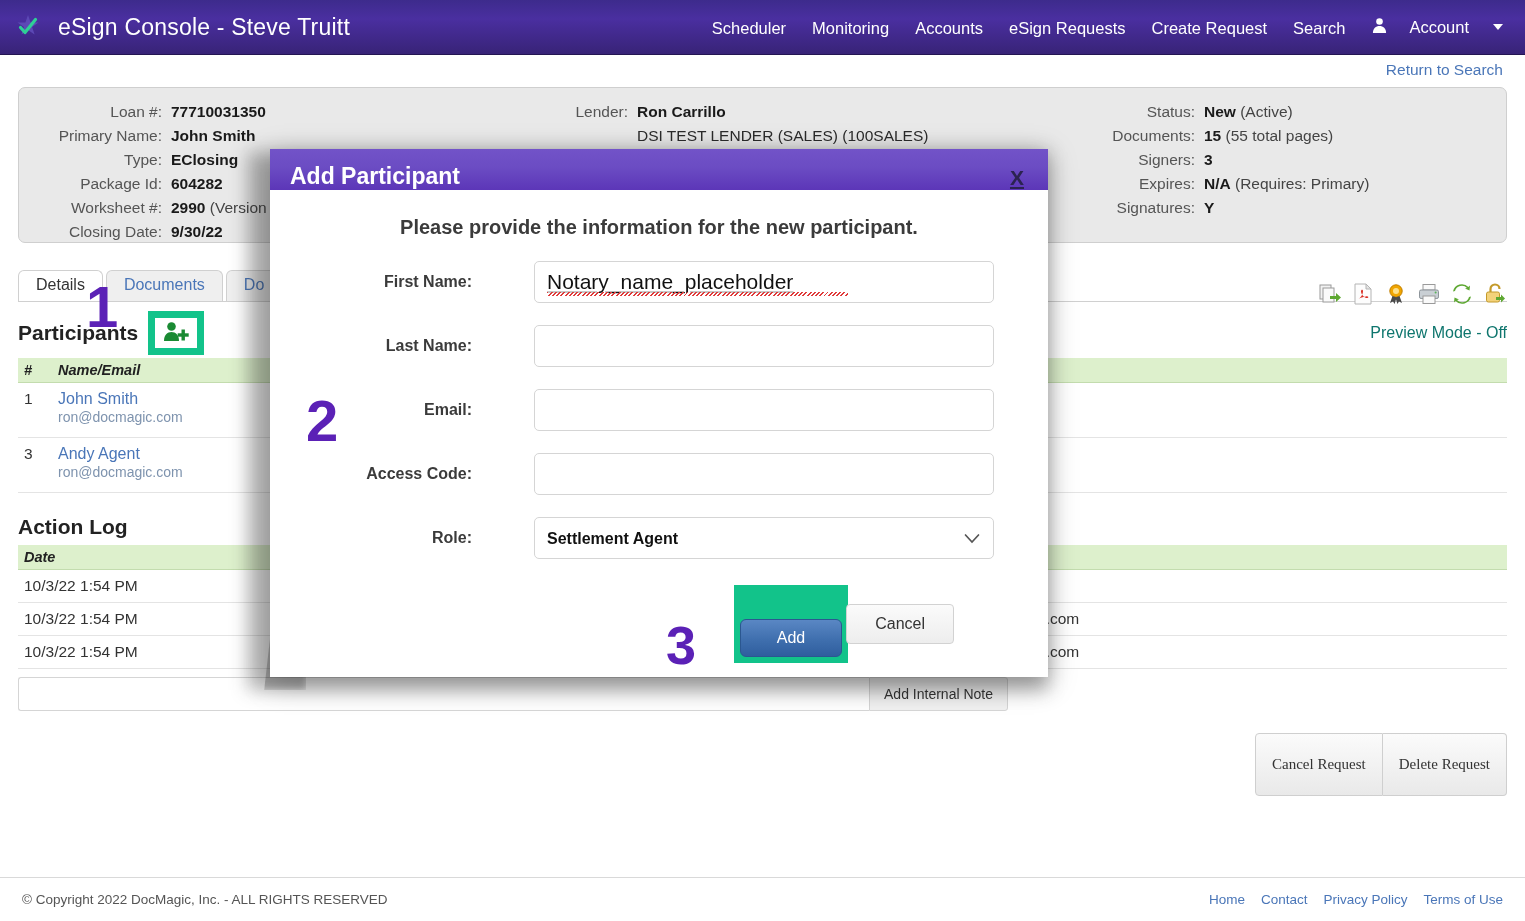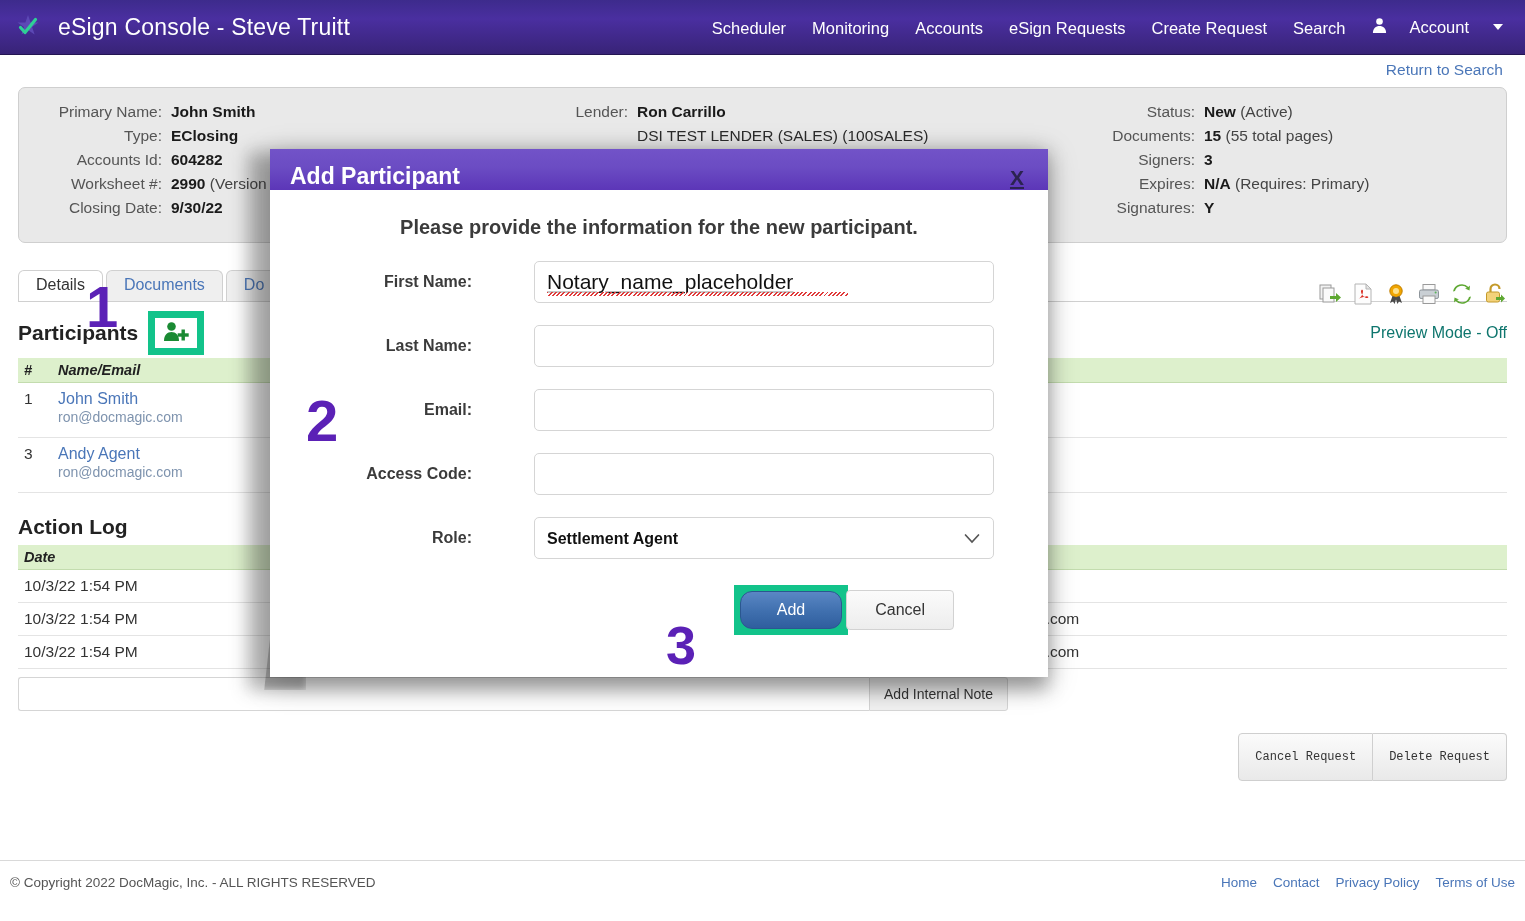--- a/index.html
+++ b/index.html
@@ -147,33 +147,33 @@
     height:34px; padding:0 14px;
     border:1px solid #d5d5d5; background:#f1f1f1;
     border-radius:0 3px 3px 0; font-size:14px; color:#333; cursor:pointer;
     font-family:"Liberation Sans", sans-serif;
   }
 
   
   #bottom-btns { margin:22px 18px 0 18px; display:flex; justify-content:flex-end; }
   .btn-grey {
     background:linear-gradient(180deg,#fbfbfb,#e9e9e9);
-    border:1px solid #cfcfcf; padding:16px 16px; font-size:12px;
-    color:#333; cursor:pointer; font-family:Liberation Mono, monospace;
+    border:1px solid #cfcfcf; padding:22px 16px; font-size:15px;
+    color:#333; cursor:pointer; font-family:Liberation Serif, serif;
   }
   .btn-grey.first{ border-radius:4px 0 0 4px; }
   .btn-grey.last{ border-radius:0 4px 4px 0; border-left:none; }
 
   
   #footer {
-    position:absolute; left:0; right:0; bottom:17px;
+    position:absolute; left:0; right:0; bottom:0;
     border-top:1px solid #d9d9d9;
     height:44px;
     display:flex; align-items:center;
-    padding:0 10px;
+    padding:0 22px;
     font-size:13.5px; color:#555;
   }
   #footer-links { margin-left:auto; display:flex; gap:16px; }
   #footer-links span { color:#4a76b8; cursor:pointer; }
 
   
   #modal-shadow{
     position:absolute;
     left:248px; top:152px;
     width:800px; height:538px;
@@ -242,22 +242,23 @@
   #role-wrap { position:relative; width:460px; }
   #role-chevron{
     position:absolute; right:14px; top:14px; pointer-events:none;
   }
   #modal-actions { display:flex; justify-content:flex-end; align-items:center; margin-top:26px; padding-right:94px; }
   #add-hl { background:#12c38a; padding:6px; display:inline-flex; }
   #add-btn {
     background:linear-gradient(180deg,#5a87c4 0%, #3f6fae 55%, #2f5e9e 100%);
     border:1px solid #2b5790; color:#fff;
     font-size:16px; padding:9px 36px; cursor:pointer;
-    border-radius:12px;
+    border-radius:6px;
     font-family:"Liberation Sans", sans-serif;
+    margin-top:28px;
   }
   #cancel-btn {
     background:linear-gradient(180deg,#fbfbfb,#ededed);
     border:1px solid #d2d2d2; color:#333;
     font-size:16px; padding:10px 28px; cursor:pointer;
     border-radius:4px; margin-left:-2px;
     font-family:"Liberation Sans", sans-serif;
   }
 
   
@@ -304,29 +305,33 @@
   </div>
 </div>
 
 <div id="return-row">
   <span id="return-link">Return to Search</span>
 </div>
 
 <div id="summary">
   <div class="sumcol c1">
     <div class="sumrow">
+      <span class="sumlabel">Loan #:</span>
+      <span class="sumval"><b>77710031350</b></span>
+    </div>
+    <div class="sumrow">
       <span class="sumlabel">Primary Name:</span>
       <span class="sumval"><b>John Smith</b></span>
     </div>
     <div class="sumrow">
       <span class="sumlabel">Type:</span>
       <span class="sumval"><b>EClosing</b></span>
     </div>
     <div class="sumrow">
-      <span class="sumlabel">Accounts Id:</span>
+      <span class="sumlabel">Package Id:</span>
       <span class="sumval"><b>604282</b></span>
     </div>
     <div class="sumrow">
       <span class="sumlabel">Worksheet #:</span>
       <span class="sumval"><b>2990</b>&nbsp;<span class="muted">(Version</span></span>
     </div>
     <div class="sumrow">
       <span class="sumlabel">Closing Date:</span>
       <span class="sumval"><b>9/30/22</b></span>
     </div>

